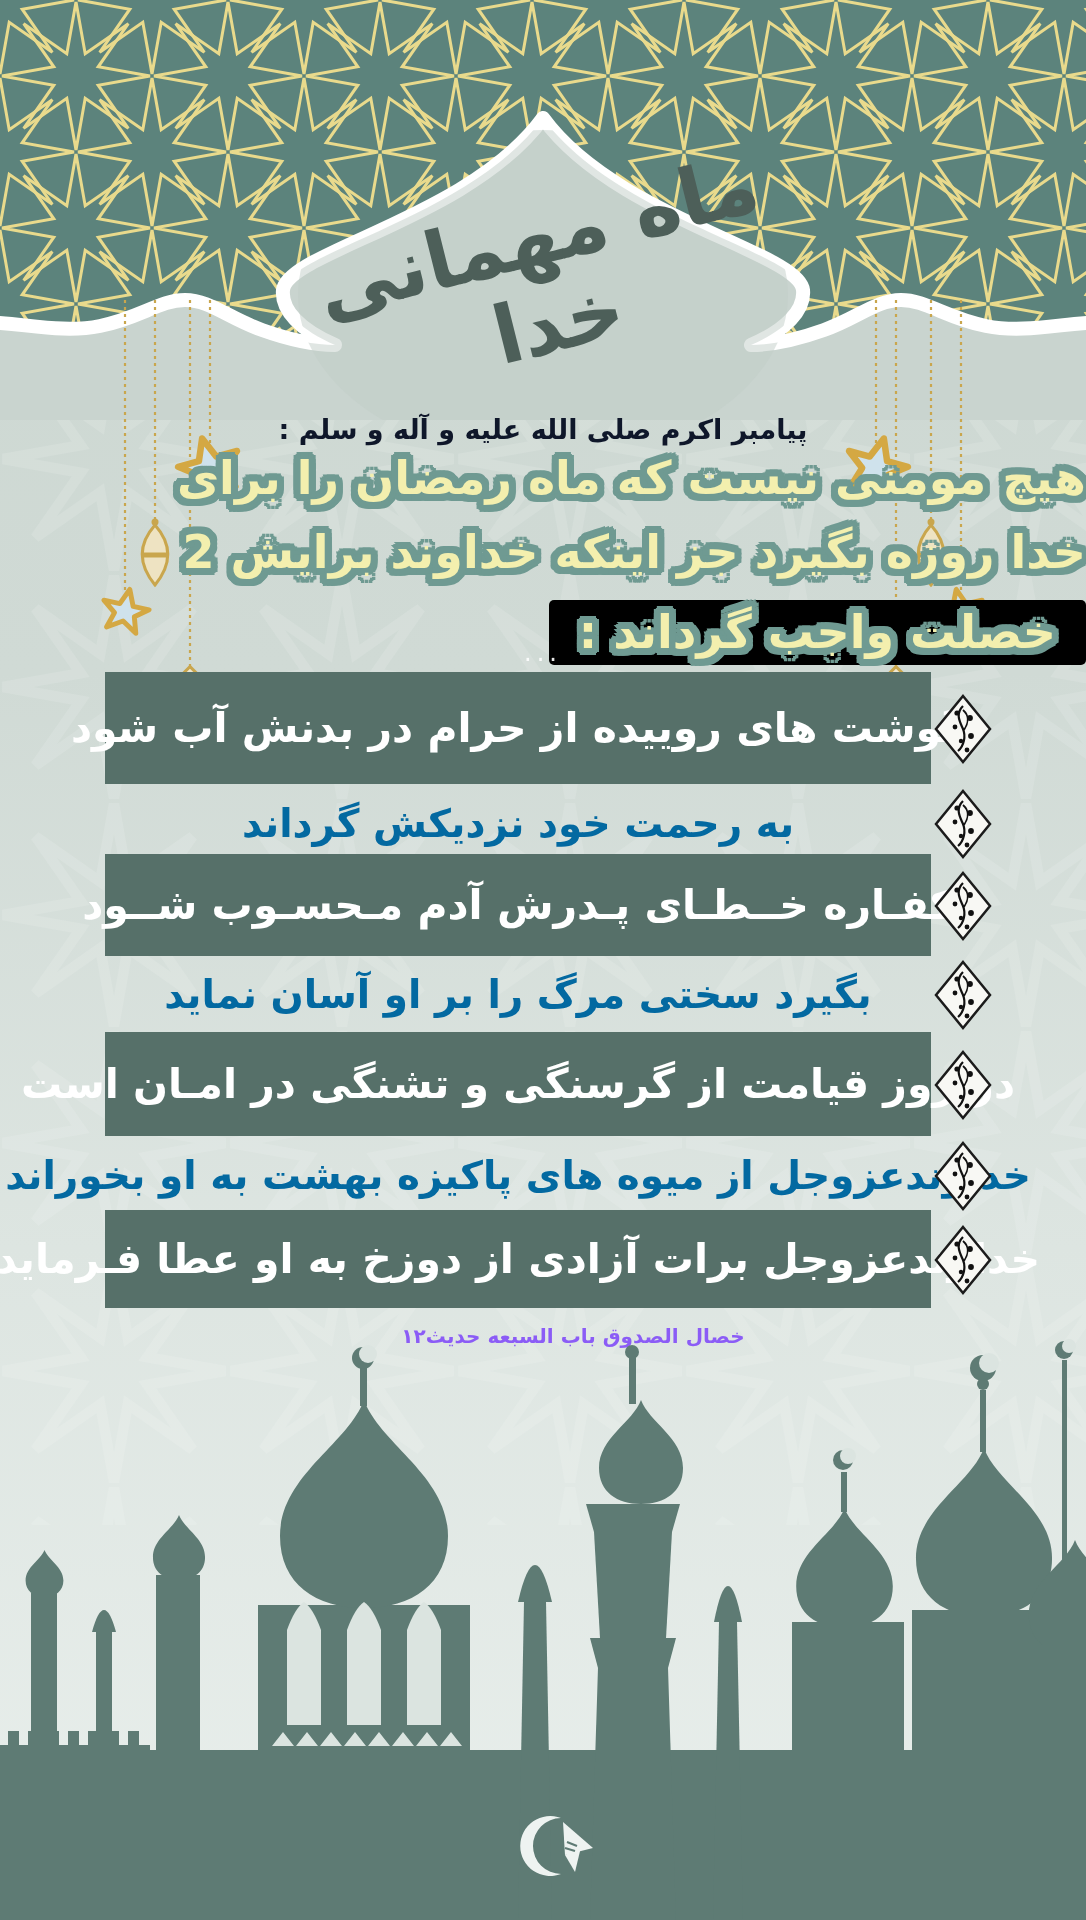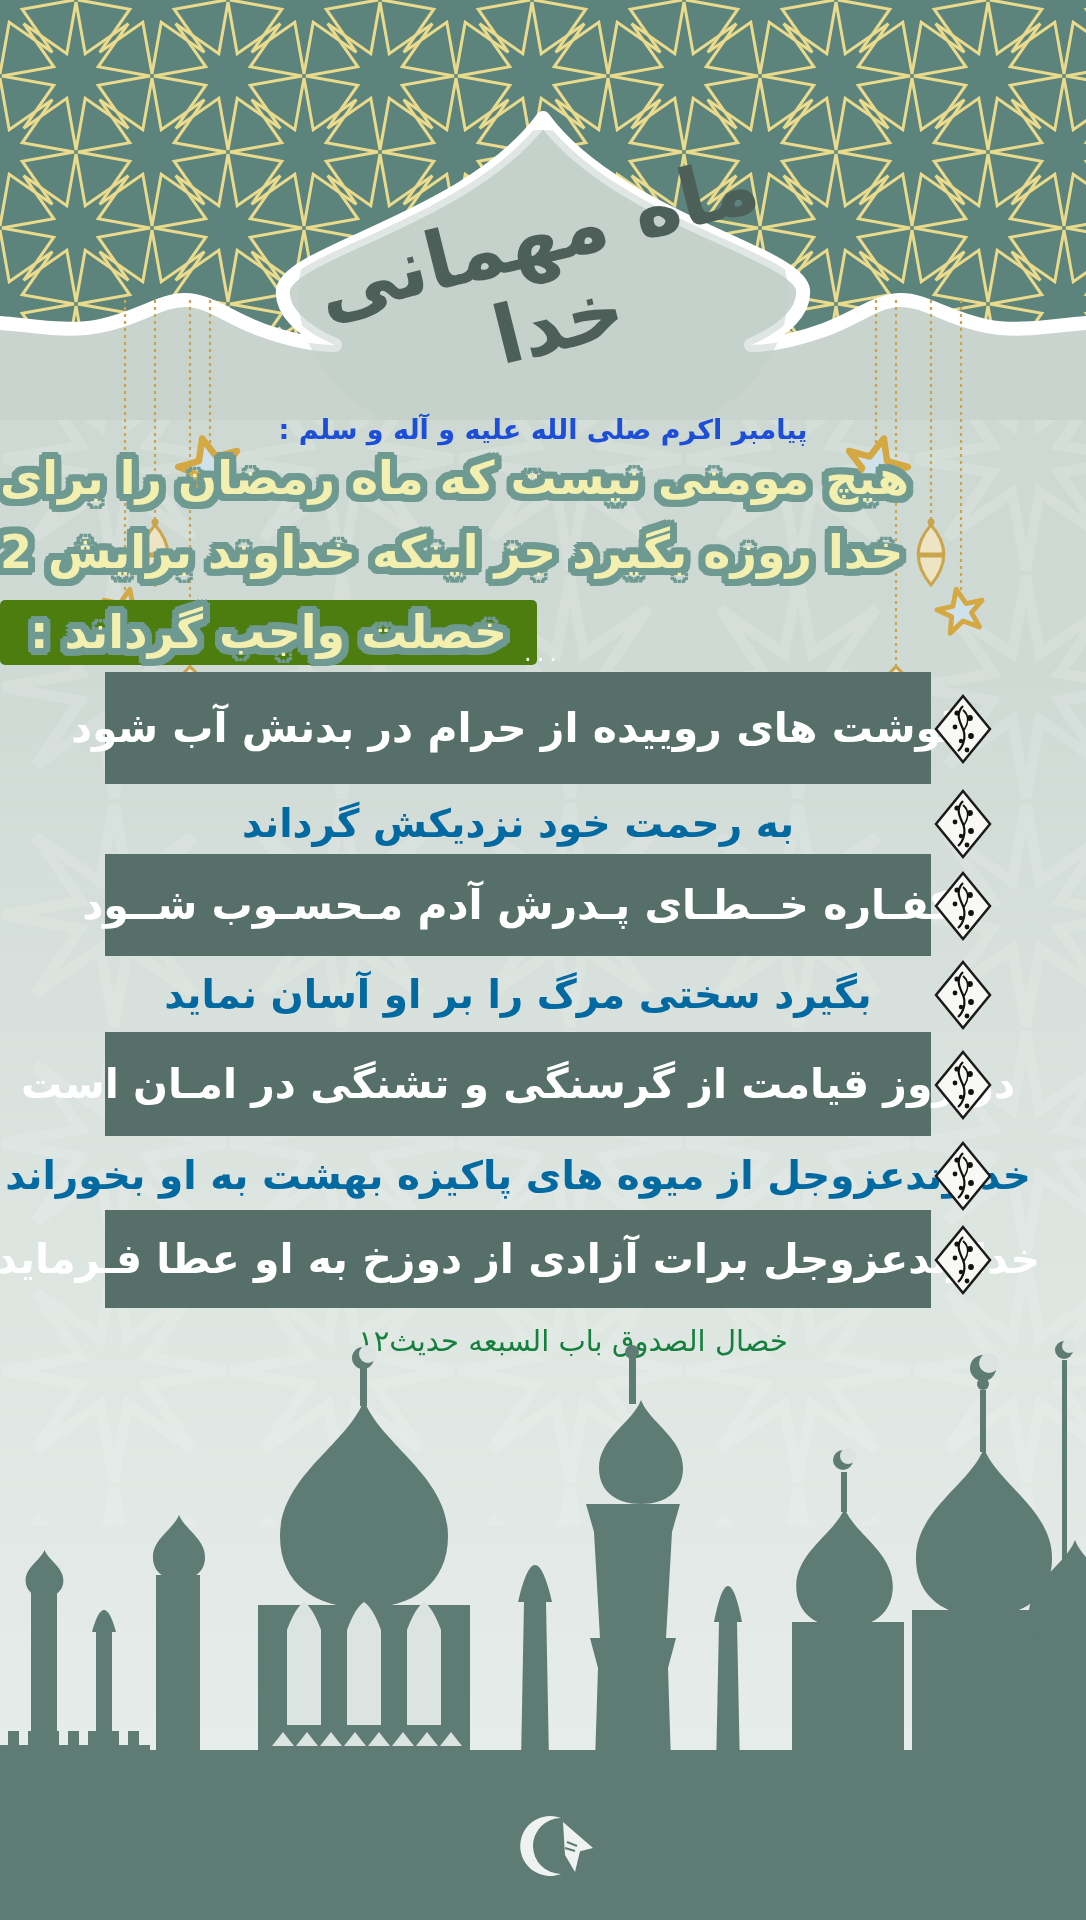--- a/index.html
+++ b/index.html
@@ -12,42 +12,42 @@
   
   .header-band{top:0;left:0;width:1086px;height:345px;background:#5c837c;}
   .arch-svg{top:0;left:0;width:1086px;height:420px;}
   .poster-title{
     top:192px;left:308px;width:480px;text-align:center;
     font-size:80px;font-weight:bold;color:#4d5f59;letter-spacing:-3px;
     transform:rotate(-14deg);line-height:1.1;
   }
   
   .attribution{top:414px;left:0;width:1086px;text-align:center;
-    font-size:27px;font-weight:bold;color:#1d4ed8;}
-  .hadith-line{left:0;width:1086px;text-align:left;
+    font-size:27px;font-weight:bold;color:#0f172a;}
+  .hadith-line{left:0;width:1086px;text-align:right;
     font-size:46px;font-weight:bold;line-height:1.15;}
   .stroke-teal{
     color:#f3efae;
     text-shadow:
      -7px 0 #6f9a92,7px 0 #6f9a92,0 -7px #6f9a92,0 7px #6f9a92,
      -5px -5px #6f9a92,5px -5px #6f9a92,-5px 5px #6f9a92,5px 5px #6f9a92,
      -7px -4px #6f9a92,7px -4px #6f9a92,-7px 4px #6f9a92,7px 4px #6f9a92,
      -4px -7px #6f9a92,4px -7px #6f9a92,-4px 7px #6f9a92,4px 7px #6f9a92;
   }
-  .band{display:inline-block;background:#4d7c0f;padding:6px 30px;border-radius:5px;}
+  .band{display:inline-block;background:#000000;padding:6px 30px;border-radius:5px;}
   .dots{top:646px;left:0;width:1086px;text-align:center;color:#ffffff;
     font-size:24px;letter-spacing:5px;opacity:.9;}
   
   .row{left:105px;width:826px;display:flex;align-items:center;justify-content:center;
     text-align:center;font-weight:bold;white-space:nowrap;}
   .row-dark{background:#567069;color:#ffffff;font-size:41px;}
   .row-light{color:#0369a1;font-size:39px;}
   .bullet{left:934px;width:58px;height:70px;}
   .source{top:1324px;left:160px;width:826px;text-align:center;
-    font-size:29px;font-weight:normal;color:#15803d;}
+    font-size:20px;font-weight:bold;color:#8b5cf6;}
   
   .decor{top:300px;width:220px;height:420px;}
   .decor-left{left:40px;}
   .decor-right{left:826px;transform:scaleX(-1);}
   .texture{top:345px;left:0;width:1086px;height:1180px;opacity:.35;pointer-events:none;}
   .mosque{left:0;bottom:0;width:1086px;height:620px;}
   .logo{left:515px;top:1812px;width:80px;height:66px;}
 </style>
 </head>
 <body>

